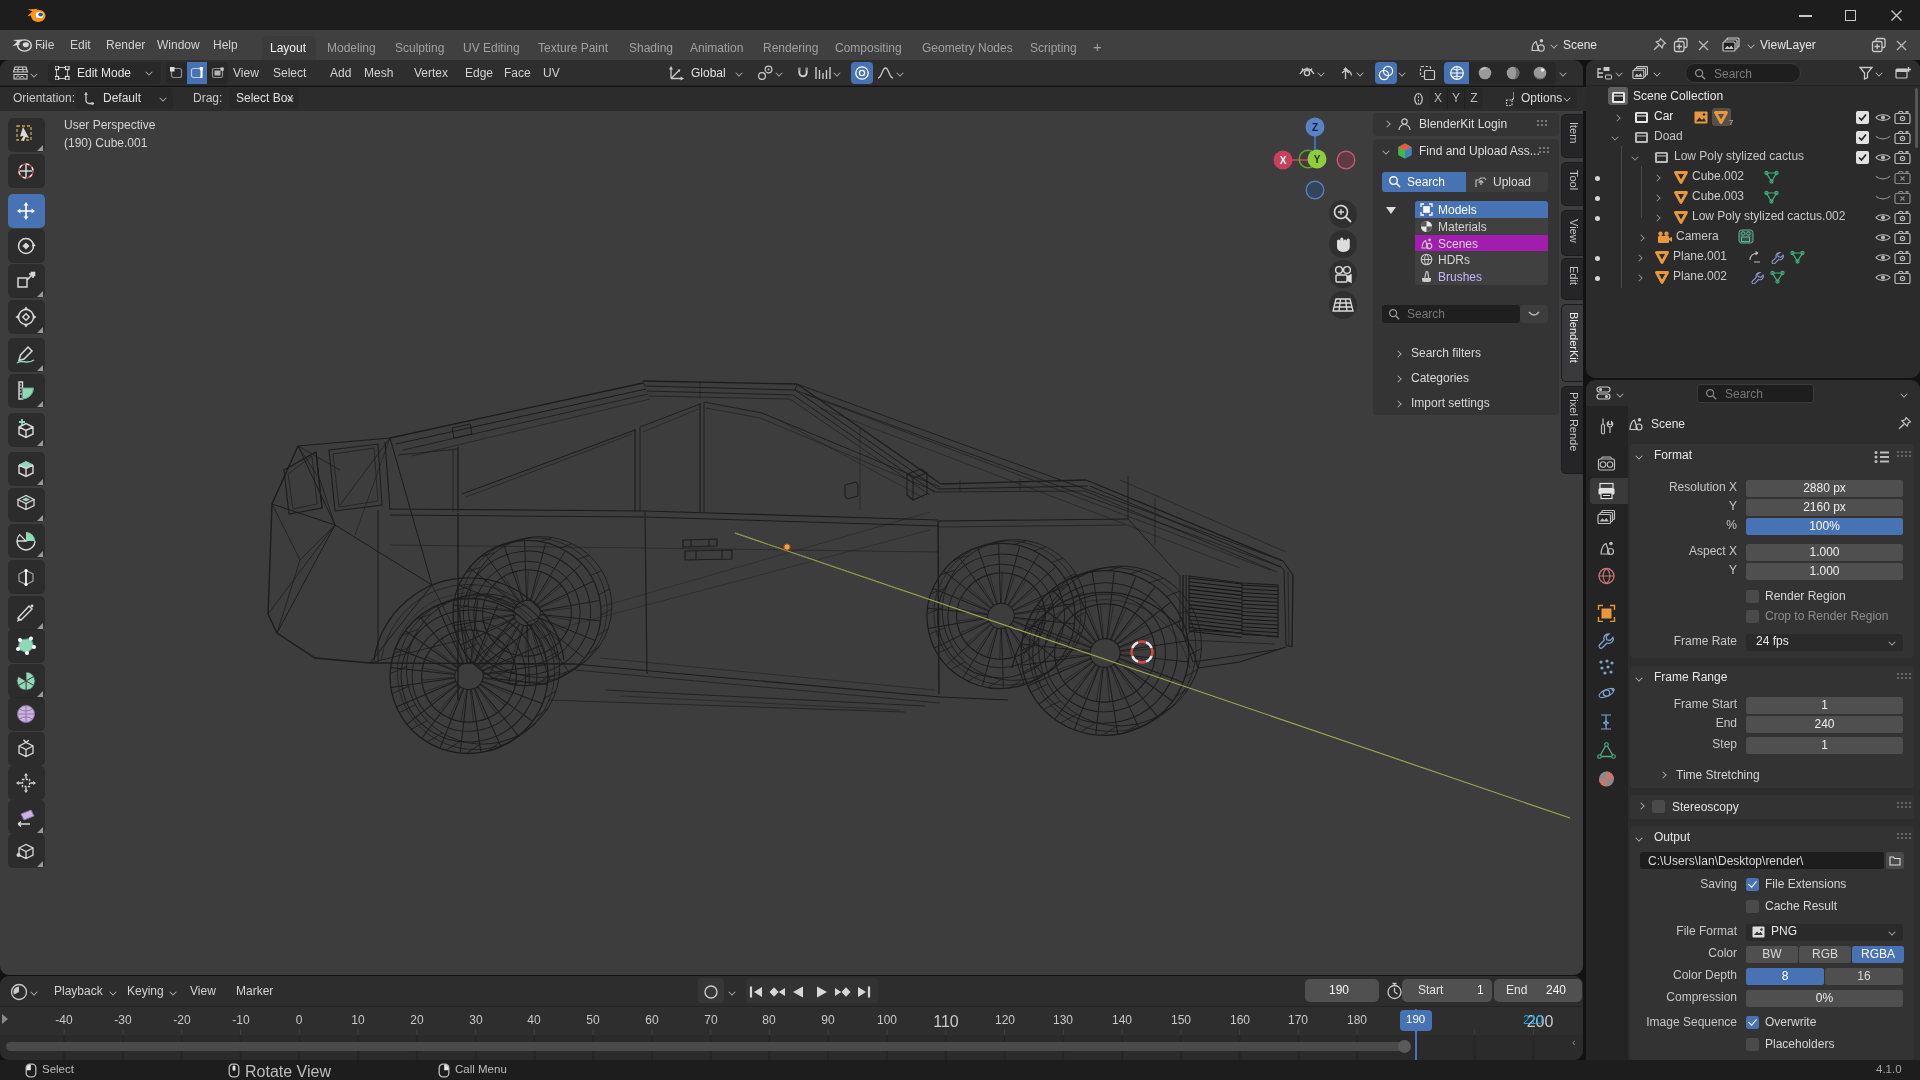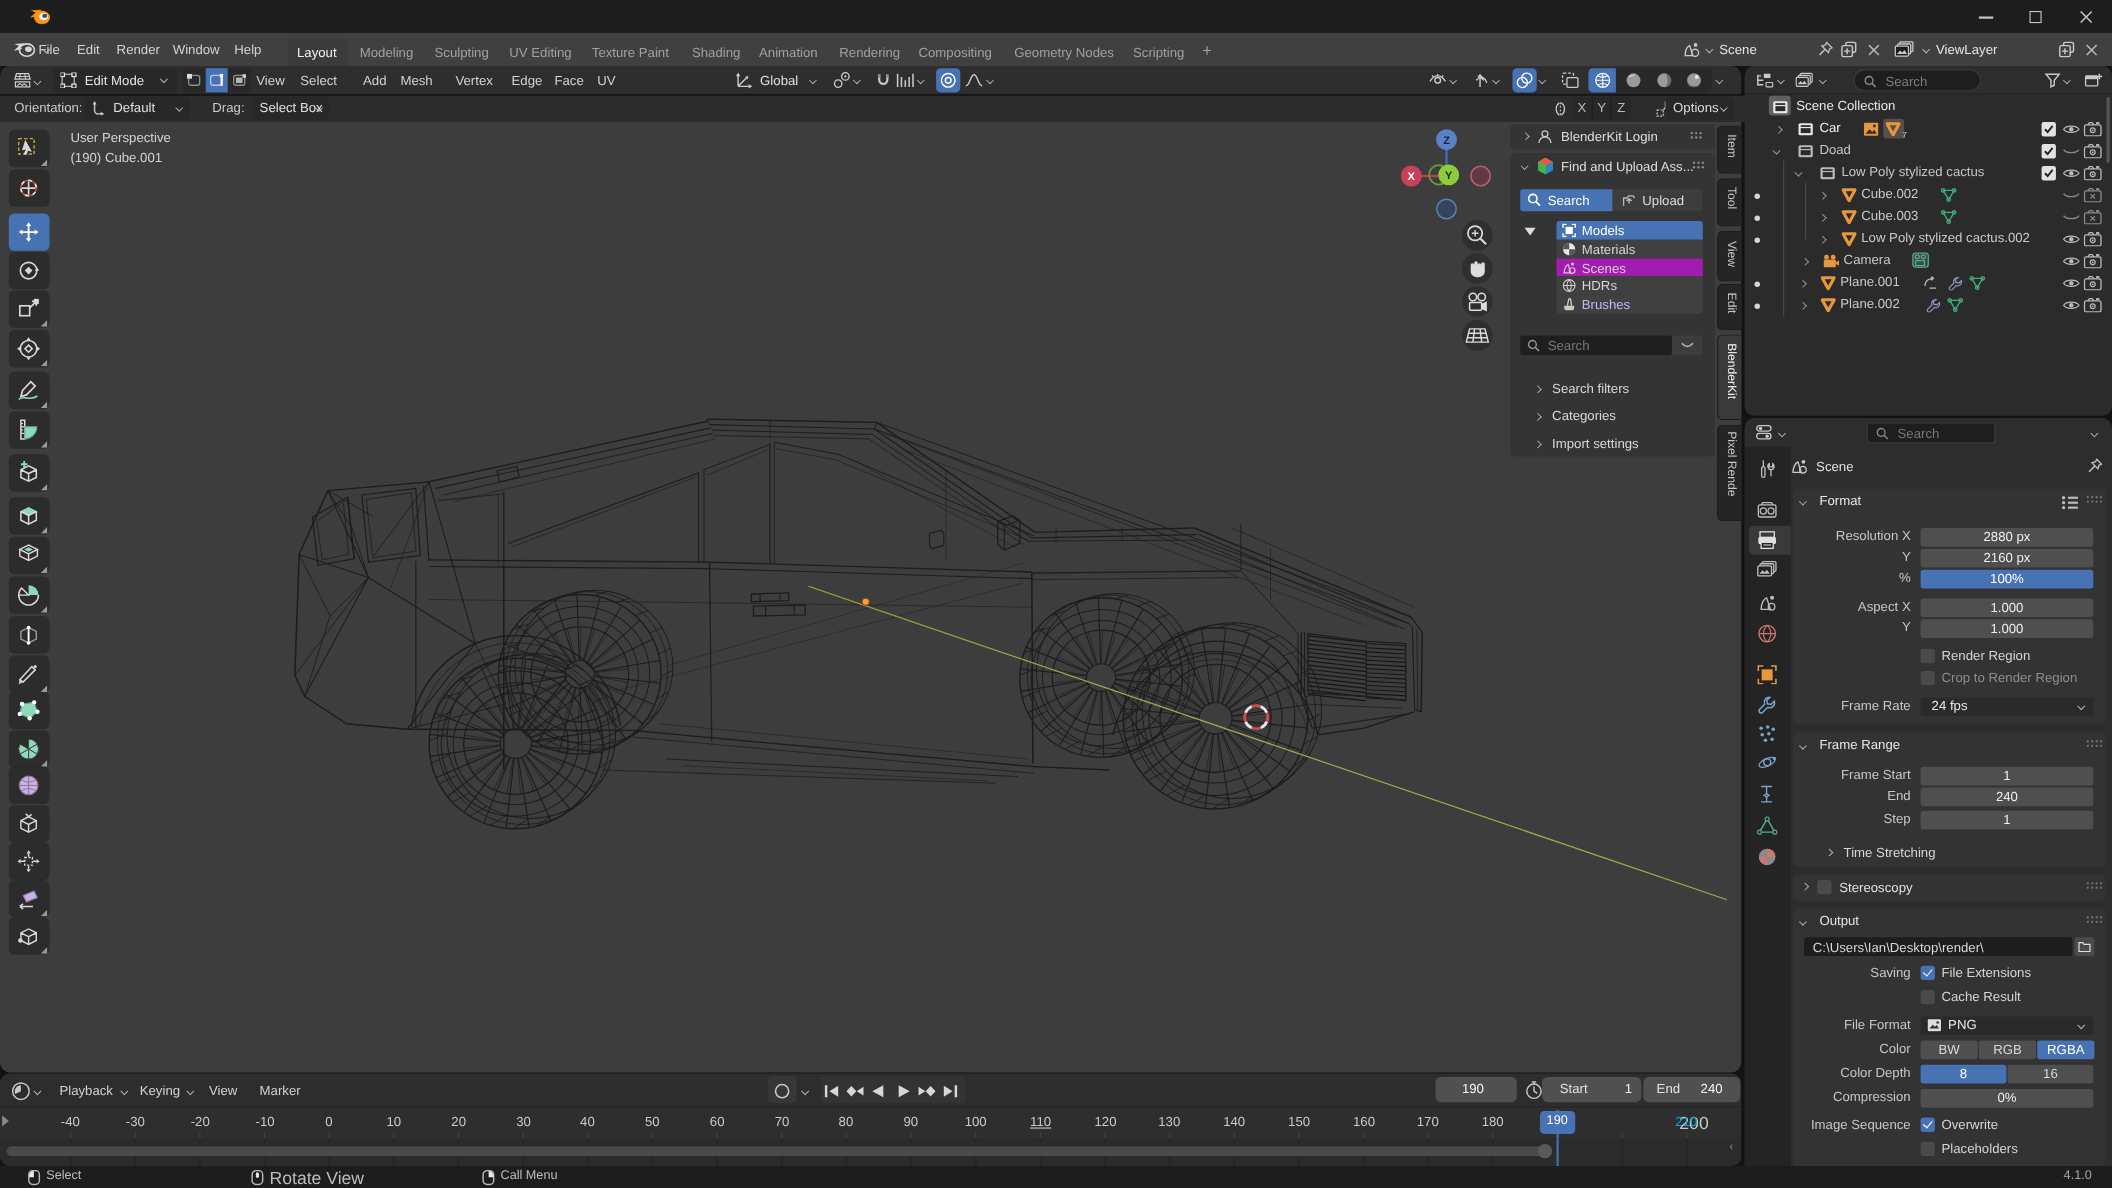--- a/index.html
+++ b/index.html
@@ -1641,21 +1641,21 @@
       <div class="abs" style="left:358px;top:37px;color:#c9c9c9;font-size:12px;transform:translateX(-50%);">10</div>
       <div class="abs" style="left:417px;top:37px;color:#c9c9c9;font-size:12px;transform:translateX(-50%);">20</div>
       <div class="abs" style="left:476px;top:37px;color:#c9c9c9;font-size:12px;transform:translateX(-50%);">30</div>
       <div class="abs" style="left:534px;top:37px;color:#c9c9c9;font-size:12px;transform:translateX(-50%);">40</div>
       <div class="abs" style="left:593px;top:37px;color:#c9c9c9;font-size:12px;transform:translateX(-50%);">50</div>
       <div class="abs" style="left:652px;top:37px;color:#c9c9c9;font-size:12px;transform:translateX(-50%);">60</div>
       <div class="abs" style="left:711px;top:37px;color:#c9c9c9;font-size:12px;transform:translateX(-50%);">70</div>
       <div class="abs" style="left:769px;top:37px;color:#c9c9c9;font-size:12px;transform:translateX(-50%);">80</div>
       <div class="abs" style="left:828px;top:37px;color:#c9c9c9;font-size:12px;transform:translateX(-50%);">90</div>
       <div class="abs" style="left:887px;top:37px;color:#c9c9c9;font-size:12px;transform:translateX(-50%);">100</div>
-      <div class="abs" style="left:946px;top:37px;color:#c9c9c9;font-size:12px;transform:translateX(-50%);text-decoration:underline;">110</div>
+      <div class="abs" style="left:946px;top:37px;color:#c9c9c9;font-size:16px;transform:translateX(-50%);">110</div>
       <div class="abs" style="left:1005px;top:37px;color:#c9c9c9;font-size:12px;transform:translateX(-50%);">120</div>
       <div class="abs" style="left:1063px;top:37px;color:#c9c9c9;font-size:12px;transform:translateX(-50%);">130</div>
       <div class="abs" style="left:1122px;top:37px;color:#c9c9c9;font-size:12px;transform:translateX(-50%);">140</div>
       <div class="abs" style="left:1181px;top:37px;color:#c9c9c9;font-size:12px;transform:translateX(-50%);">150</div>
       <div class="abs" style="left:1240px;top:37px;color:#c9c9c9;font-size:12px;transform:translateX(-50%);">160</div>
       <div class="abs" style="left:1298px;top:37px;color:#c9c9c9;font-size:12px;transform:translateX(-50%);">170</div>
       <div class="abs" style="left:1357px;top:37px;color:#c9c9c9;font-size:12px;transform:translateX(-50%);">180</div>
       <div class="abs" style="left:1540px;top:37px;color:#c9c9c9;font-size:16px;transform:translateX(-50%);">200</div>
       <div class="abs" style="left:1533px;top:37px;color:#0ea5e9;font-size:12px;transform:translateX(-50%);">210</div>
 <svg class="abs" style="left:0;top:31px" width="1583" height="28">

